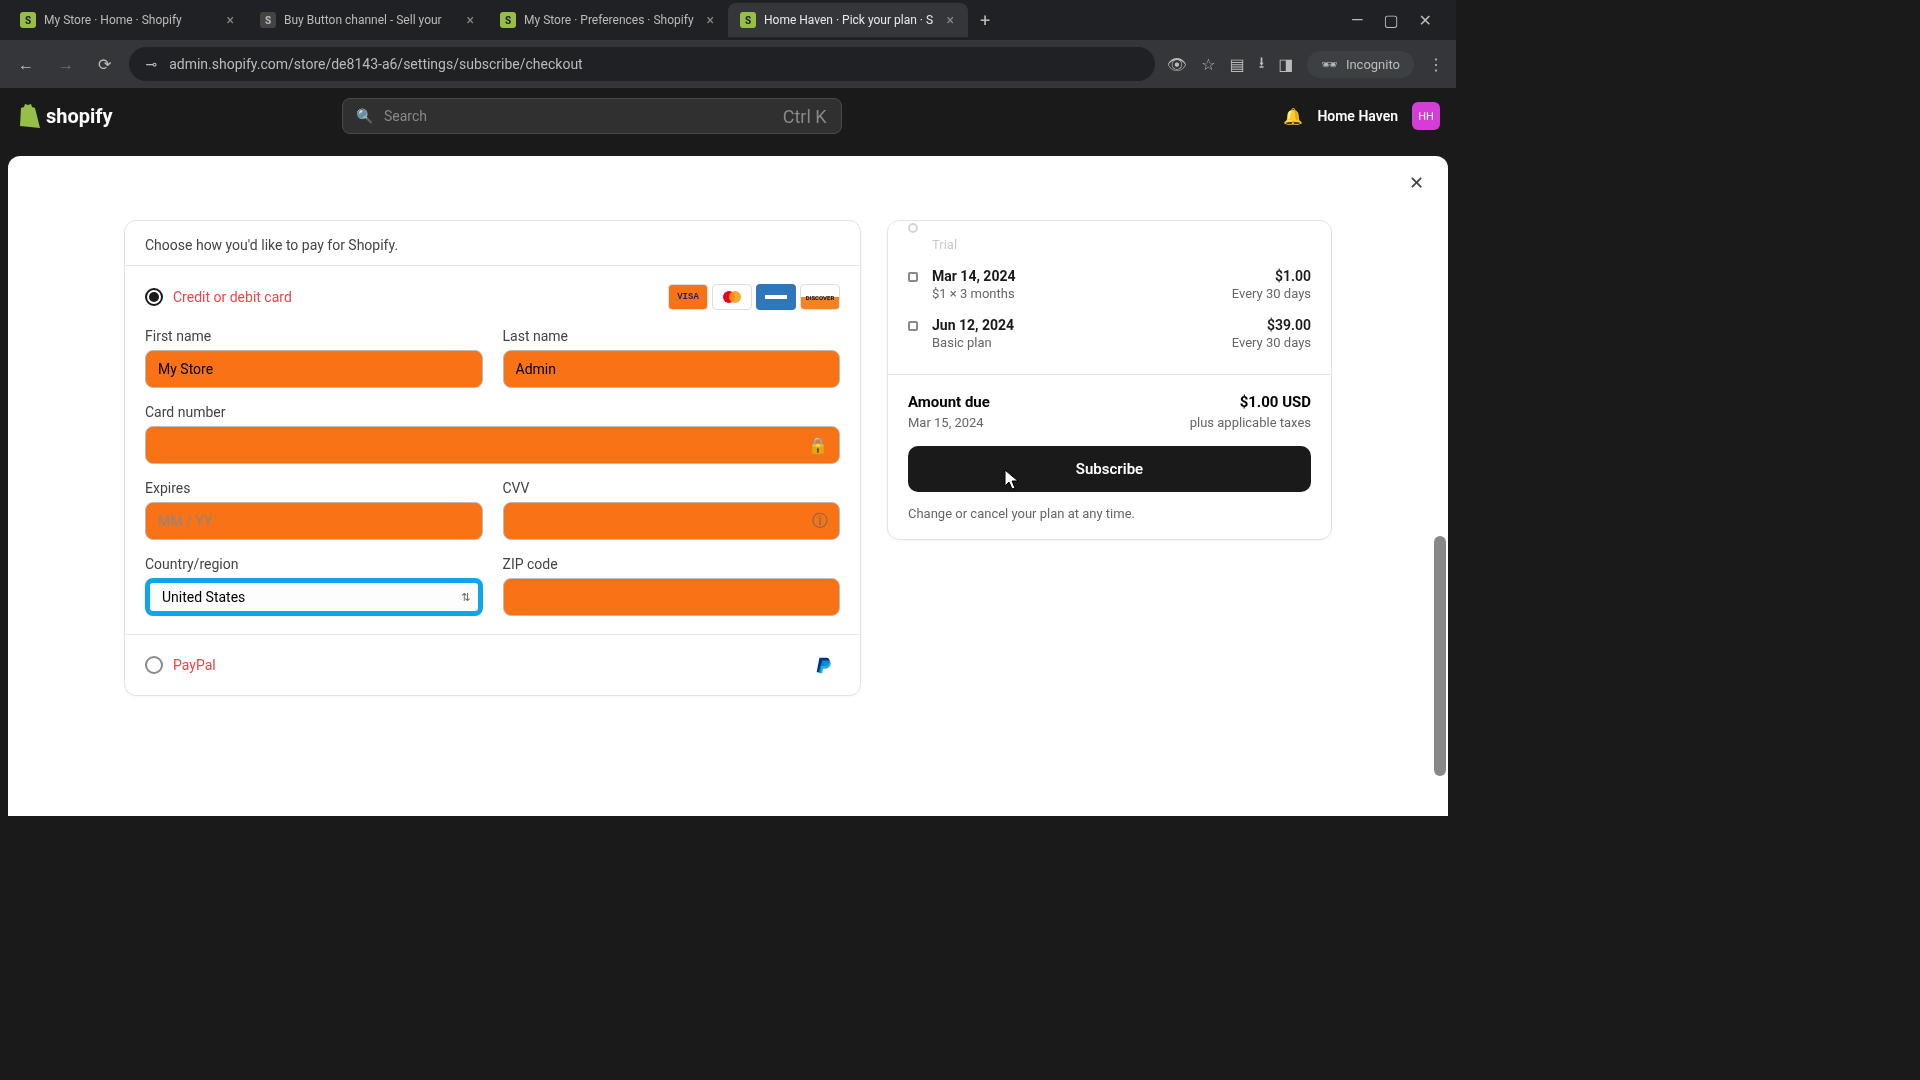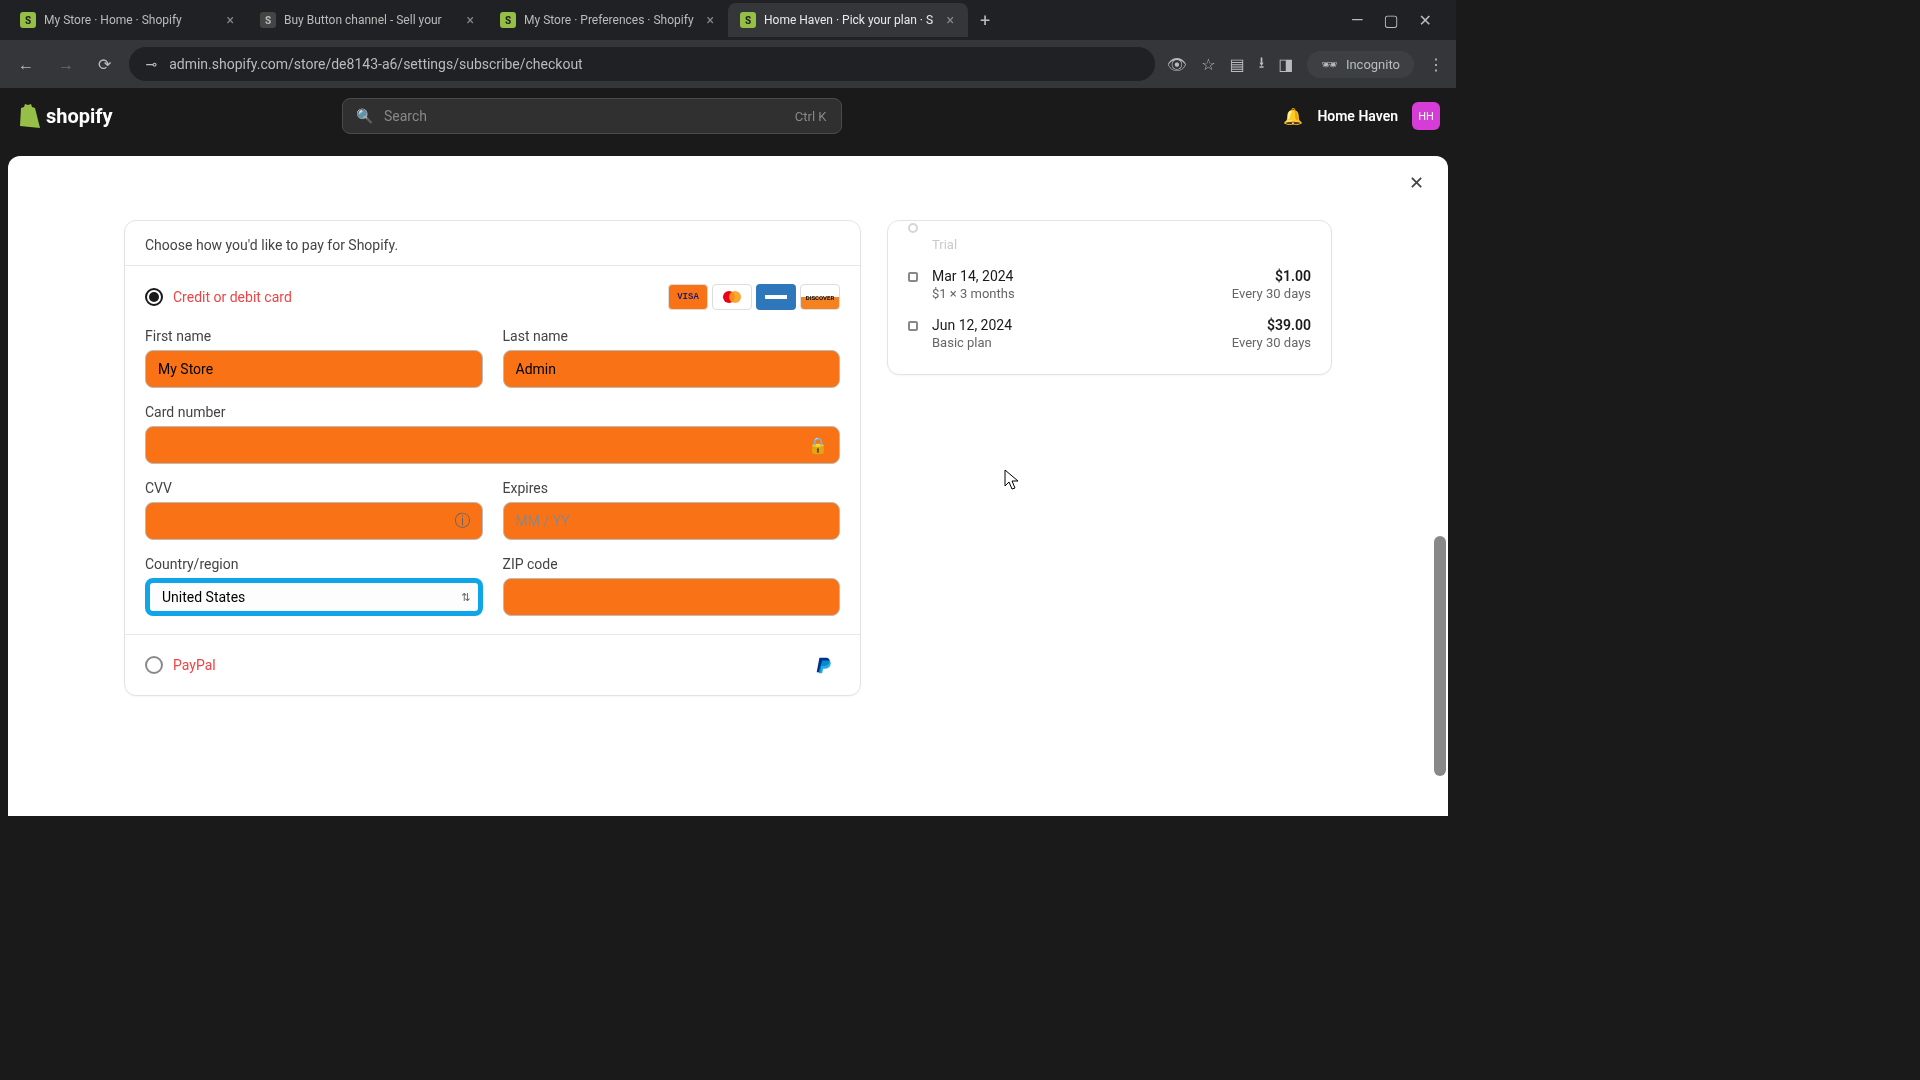--- a/index.html
+++ b/index.html
@@ -25,21 +25,21 @@
 .url-box { flex: 1; background: #202124; border-radius: 20px; height: 34px; display: flex; align-items: center; padding: 0 16px; color: #bbb; font-size: 14px; gap: 12px; }
 .url-text { flex: 1; }
 .addr-icons { display: flex; gap: 14px; color: #bbb; align-items: center; }
 .incognito-badge { background: #3c4043; border-radius: 20px; padding: 6px 14px; display: flex; align-items: center; gap: 8px; font-size: 13px; }
 
 
 .shopify-header { background: #1a1a1a; height: 56px; display: flex; align-items: center; padding: 0 16px; gap: 16px; }
 .shopify-logo { color: white; font-weight: 700; font-size: 20px; display: flex; align-items: center; gap: 6px; }
 .shopify-logo-icon { color: #96bf48; }
 .search-bar { flex: 0 0 500px; margin: 0 auto; background: #303030; border: 1px solid #4a4a4a; border-radius: 8px; height: 36px; display: flex; align-items: center; padding: 0 14px; gap: 10px; color: #888; font-size: 14px; }
-.search-bar .kbd { margin-left: auto; font-size: 13px; }
+.search-bar .kbd { margin-left: auto; font-size: 18px; }
 .header-right { margin-left: auto; display: flex; align-items: center; gap: 14px; }
 .notif-icon { color: #bbb; }
 .store-name { color: #fff; font-size: 14px; font-weight: 600; }
 .avatar { width: 28px; height: 28px; border-radius: 6px; background: #d63cd6; color: white; font-size: 11px; font-weight: 400; display: flex; align-items: center; justify-content: center; }
 
 
 .modal-backdrop { position: absolute; top: 156px; left: 8px; right: 8px; bottom: 0; background: #fff; border-radius: 12px 12px 0 0; overflow: hidden; }
 .modal-close { position: absolute; top: 16px; right: 24px; font-size: 18px; color: #444; cursor: pointer; z-index: 10; }
 .modal-content { height: 100%; overflow-y: auto; padding-top: 48px; }
 .modal-inner { max-width: 1220px; margin: 16px auto; display: flex; gap: 26px; padding: 0 6px; align-items: flex-start; }
@@ -75,21 +75,21 @@
 .paypal-section { border-top: 1px solid #e8e8e8; padding: 18px 20px; display: flex; align-items: center; }
 .radio.unchecked { border-color: #8a8a8a; }
 .paypal-logo { margin-left: auto; width: 32px; height: 24px; display: flex; align-items: center; justify-content: center; }
 
 
 .right-panel { width: 445px; background: #fff; border: 1px solid #e3e3e3; border-radius: 12px; overflow: hidden; box-shadow: 0 1px 2px rgba(0,0,0,0.04); }
 .timeline { padding: 8px 20px 16px; }
 .timeline-row { display: flex; align-items: flex-start; padding: 8px 0; gap: 14px; }
 .timeline-bullet { width: 10px; height: 10px; border: 2px solid #888; border-radius: 2px; margin-top: 4px; flex-shrink: 0; }
 .timeline-text { flex: 1; }
-.timeline-date { font-size: 14px; font-weight: 400; color: #1a1a1a; }
+.timeline-date { font-size: 14px; font-weight: 700; color: #1a1a1a; }
 .timeline-sub { font-size: 13px; color: #666; margin-top: 2px; }
 .timeline-amount { text-align: right; }
 .timeline-price { font-size: 14px; font-weight: 600; color: #1a1a1a; }
 .timeline-period { font-size: 13px; color: #666; margin-top: 2px; }
 
 .amount-due { border-top: 1px solid #e8e8e8; padding: 18px 20px; }
 .due-row { display: flex; justify-content: space-between; align-items: baseline; }
 .due-label { font-size: 15px; font-weight: 700; }
 .due-amount { font-size: 15px; font-weight: 700; }
 .due-sub-row { display: flex; justify-content: space-between; margin-top: 4px; }
@@ -224,29 +224,29 @@
               <input class="text-input" value="Admin" style="">
             </div>
             <div class="form-field full">
               <span class="field-label">Card number</span>
               <div class="input-wrap">
                 <input class="text-input" style="">
                 <span class="input-icon">🔒</span>
               </div>
             </div>
             <div class="form-field">
+              <span class="field-label">Expires</span>
+              <input class="text-input" placeholder="MM / YY" style="">
+            </div>
+            <div class="form-field">
               <span class="field-label">CVV</span>
               <div class="input-wrap">
                 <input class="text-input" style="">
                 <span class="input-icon">ⓘ</span>
               </div>
-            </div>
-            <div class="form-field">
-              <span class="field-label">Expires</span>
-              <input class="text-input" placeholder="MM / YY" style="">
             </div>
             <div class="form-field">
               <span class="field-label">Country/region</span>
               <div class="select-wrap">
                 <select class="select-input">
                   <option>United States</option>
                 </select>
                 <span class="select-chevron">⇅</span>
               </div>
             </div>
@@ -298,20 +298,32 @@
               <div class="timeline-date">Jun 12, 2024</div>
               <div class="timeline-sub">Basic plan</div>
             </div>
             <div class="timeline-amount">
               <div class="timeline-price">$39.00</div>
               <div class="timeline-period">Every 30 days</div>
             </div>
           </div>
         </div>
 
+        <div class="amount-due">
+          <div class="due-row">
+            <span class="due-label">Amount due</span>
+            <span class="due-amount">$1.00 USD</span>
+          </div>
+          <div class="due-sub-row">
+            <span class="due-date">Mar 15, 2024</span>
+            <span class="due-tax">plus applicable taxes</span>
+          </div>
+          <button class="subscribe-btn">Subscribe</button>
+          <div class="change-text">Change or cancel your plan at any time.</div>
+        </div>
       </div>
 
     </div>
   </div>
   <div class="scrollbar-track">
     <div class="scrollbar-thumb"></div>
   </div>
 </div>
 
 <svg class="cursor" style="left:1002px; top:468px" viewBox="0 0 20 24">

